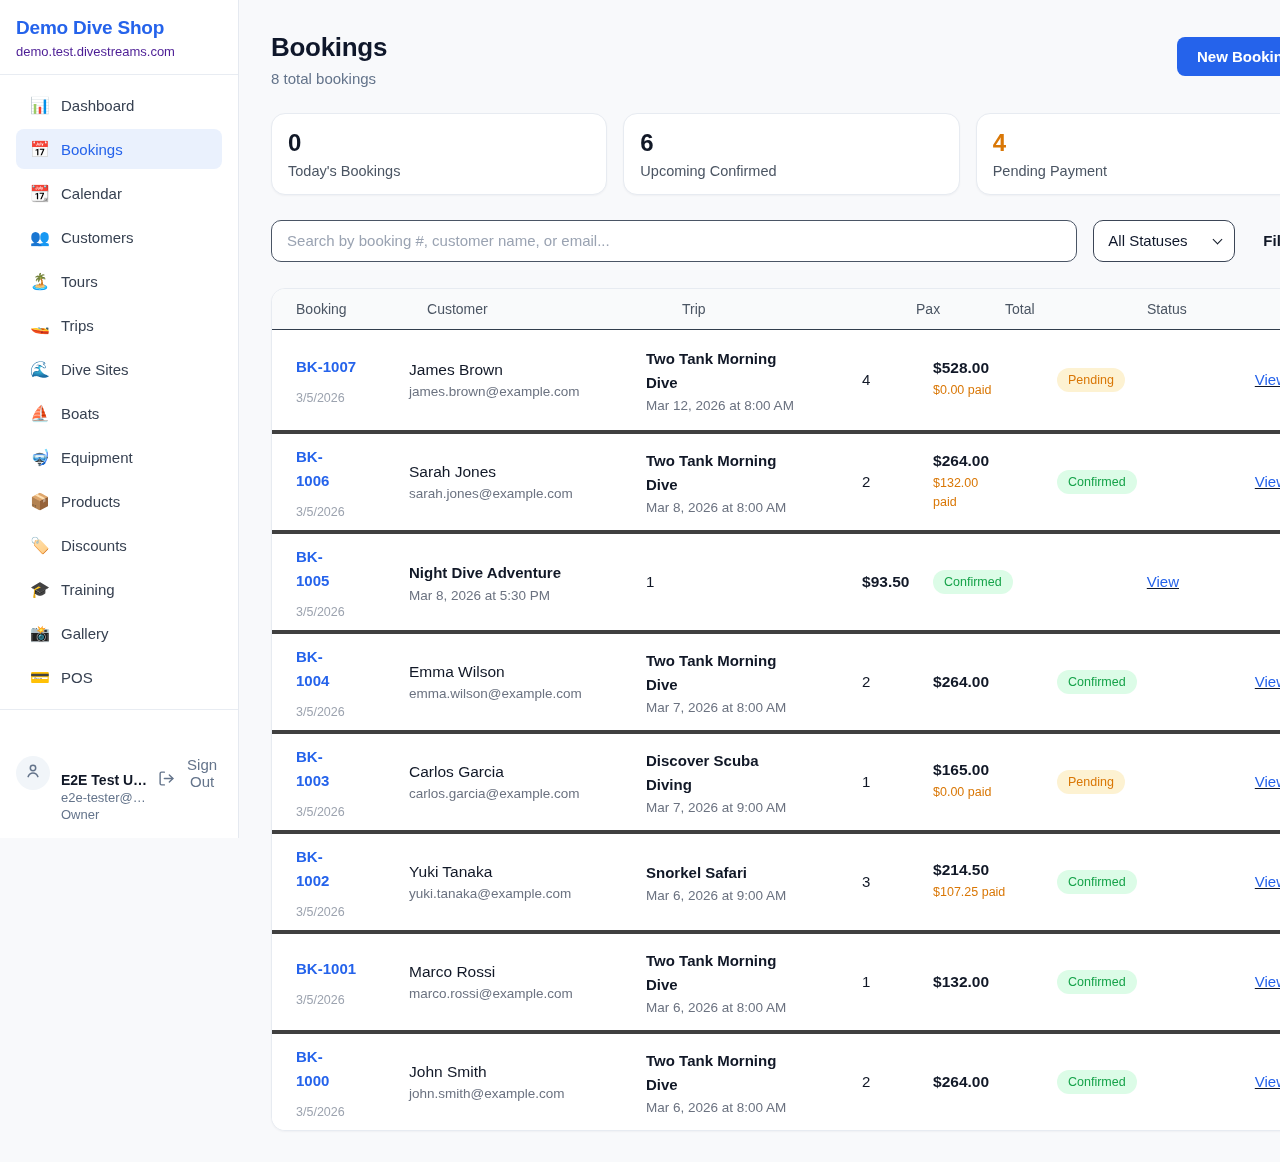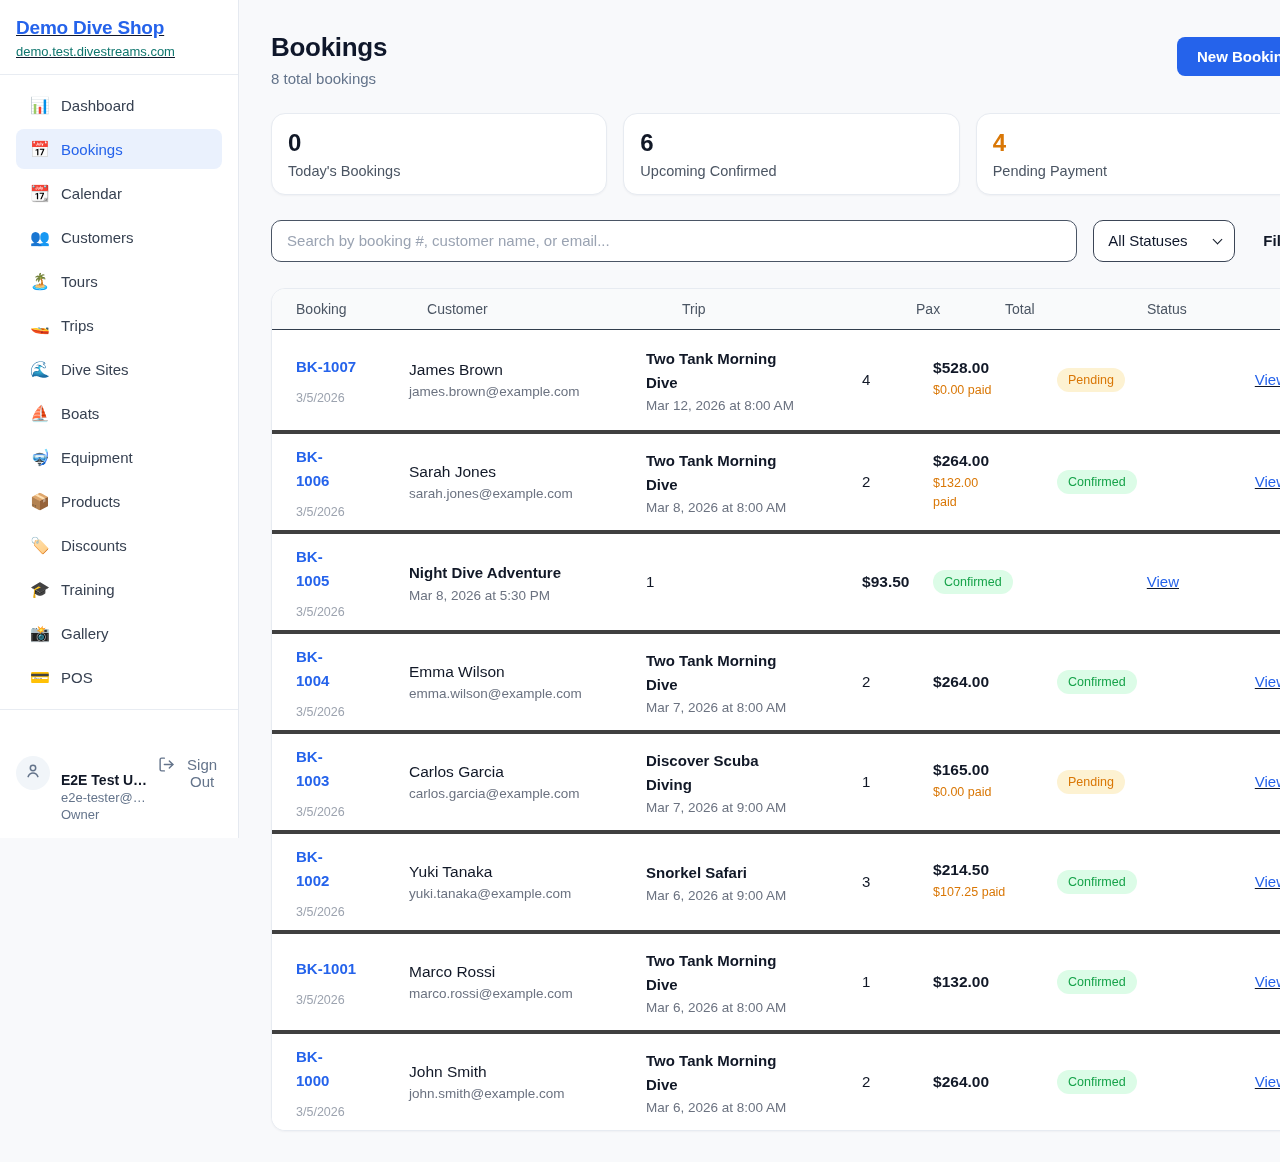--- a/index.html
+++ b/index.html
@@ -7,35 +7,35 @@
   body {
     width:1280px; height:1162px; overflow:hidden;
     background:#f8f9fb;
     font-family:"Liberation Sans", sans-serif;
     color:#0f172a;
   }
   .page { display:flex; align-items:flex-start; width:1280px; }
 
   
   .sidebar { width:255px; background:#ffffff; border-right:1px solid #e5e9f0; }
-  .brand { padding:17px 16px 15px; border-bottom:1px solid #e8ecf2;text-decoration:underline; }
+  .brand { padding:17px 16px 15px; border-bottom:1px solid #e8ecf2; }
   .brand-name { font-size:19px; font-weight:bold; color:#2563eb; letter-spacing:-0.2px; cursor:pointer; }
-  .brand-domain { font-size:13px; color:#0f766e; margin-top:5px; }
+  .brand-domain { font-size:13px; color:#4c1d95; margin-top:5px; }
   .nav { padding:10px 16px 8px; }
   .nav-item { display:flex; align-items:center; gap:11px; height:40px; margin-bottom:4px;
     padding:0 14px; border-radius:8px; font-size:15px; color:#374151; cursor:pointer; }
   .nav-item.active { background:#eaf1fd; color:#2563eb; font-weight:500; }
   .nav-icon { width:20px; font-size:16px; text-align:center; flex-shrink:0; }
   .sidebar-footer { border-top:1px solid #e8ecf2; padding:14px 16px 16px; display:flex; align-items:center; gap:11px; }
   .avatar { width:34px; height:34px; border-radius:50%; background:#f1f5f9;
     display:flex; align-items:center; justify-content:center; flex-shrink:0; }
   .user-meta { width:96px;margin-top:48px; }
   .user-name { font-size:14px; font-weight:bold; color:#111827; white-space:nowrap; }
   .user-email, .user-role { font-size:13px; color:#64748b; margin-top:2px; white-space:nowrap; }
-  .signout { margin-left:auto; display:flex; align-items:flex-start; gap:7px; background:none; border:none;
+  .signout { margin-left:auto; display:flex; align-items:flex-end; gap:7px; background:none; border:none;
     color:#64748b; font-size:15px; font-family:inherit; cursor:pointer; padding:0; }
 
   
   main { flex:1; padding:32px; }
   .page-header { display:flex; justify-content:space-between; align-items:flex-start; margin-bottom:26px; }
   h1 { margin:0; font-size:26px; font-weight:bold; letter-spacing:-0.3px; color:#0f172a; }
   .subtitle { margin-top:7px; font-size:15px; color:#64748b; }
   .btn-primary { background:#2563eb; color:#fff; border:none; border-radius:8px; padding:11px 20px;
     font-size:15px; font-weight:600; font-family:inherit; cursor:pointer; margin-top:5px; }
 

